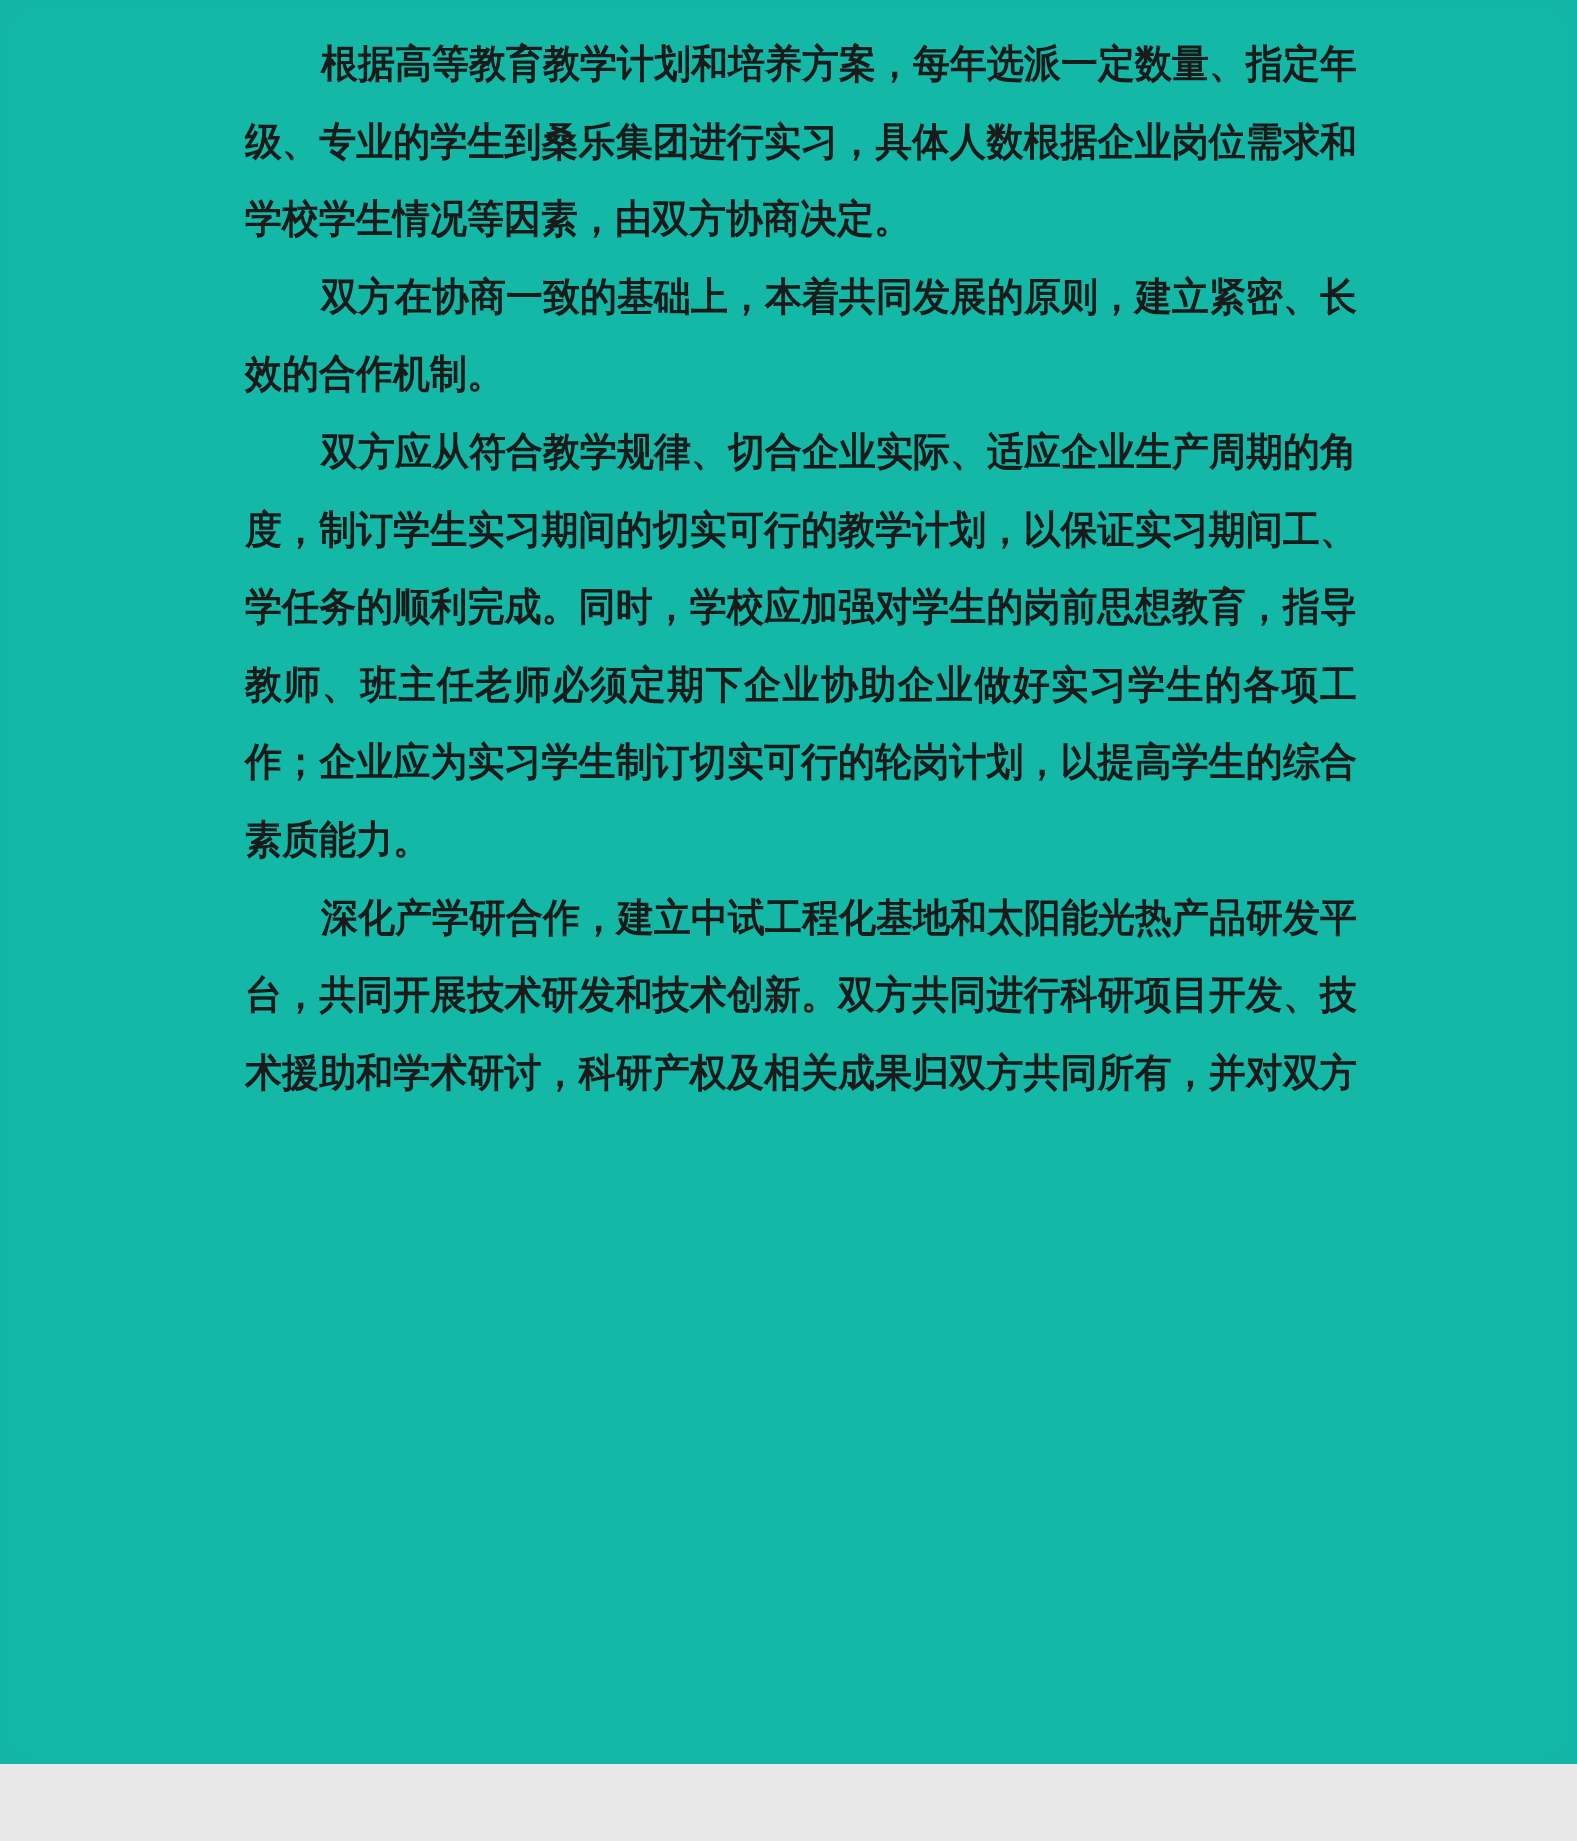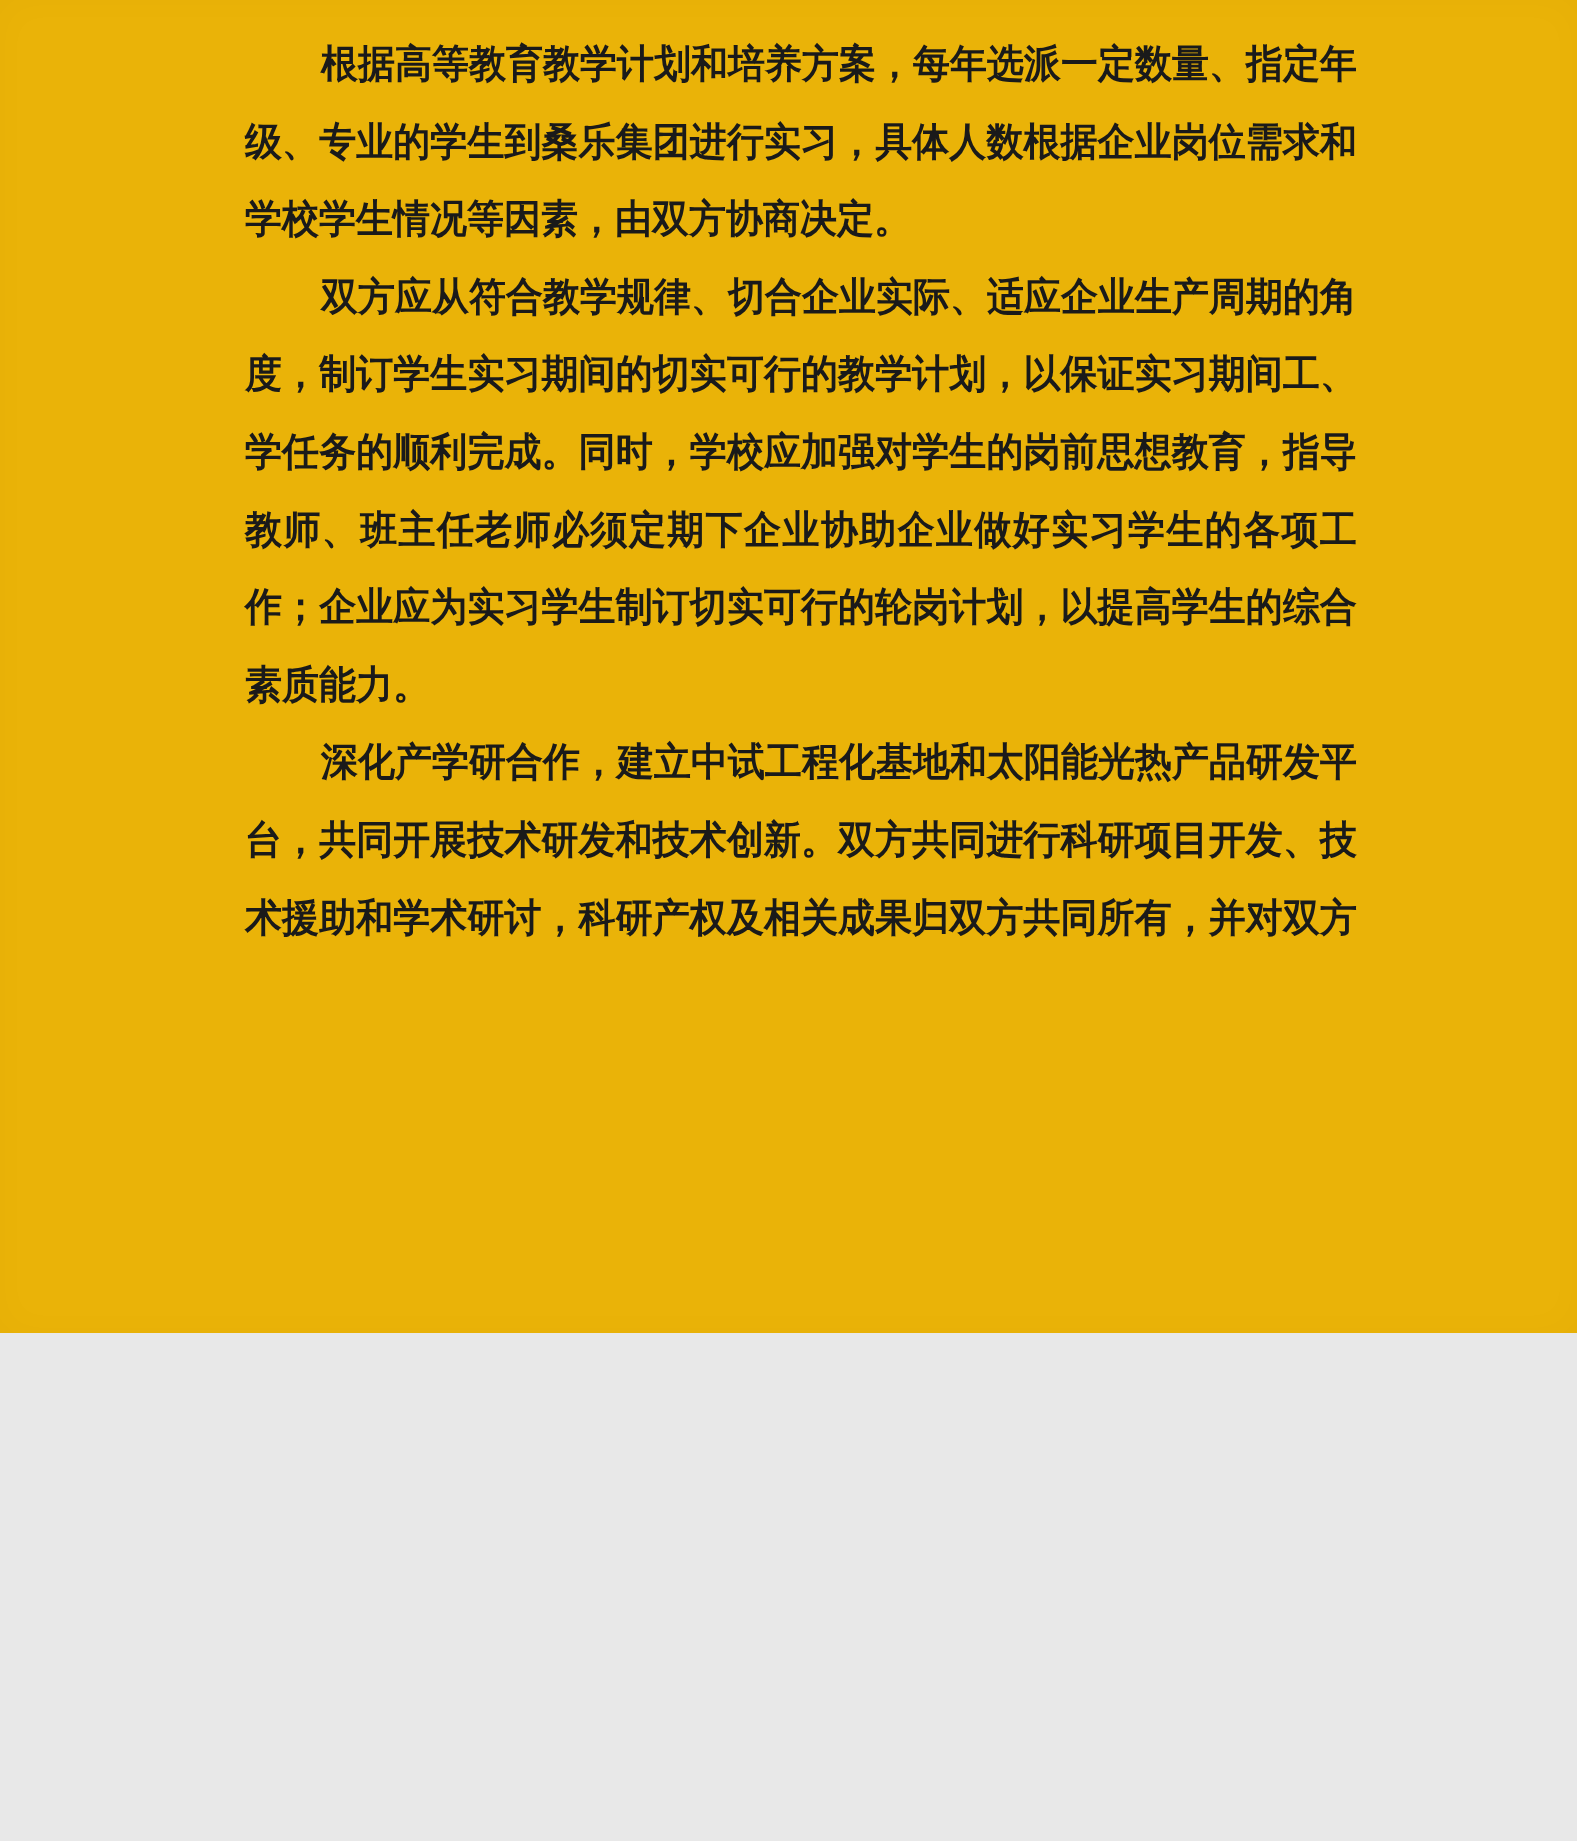--- a/index.html
+++ b/index.html
@@ -6,23 +6,23 @@
     margin: 0;
     padding: 0;
   }
   body {
     background: #e8e8e8;
     font-family: "Liberation Sans", "DejaVu Sans", sans-serif;
   }
   .page {
     position: relative;
     width: 1577px;
-    height: 1333px;
+    height: 1764px;
     margin: 0 auto;
-    background: #eab308;
+    background: #14b8a6;
     overflow: hidden;
     box-shadow: inset 0 0 40px rgba(0,0,0,0.02);
   }
   .doc-body {
     position: absolute;
     left: 245px;
     top: 25px;
     width: 1112px;
     color: #1a1a1a;
   }
@@ -58,20 +58,24 @@
 <body>
 
 <div class="page">
   <div class="doc-body" style="color: rgb(26, 26, 26);">
       <div class="paragraph">
         <div class="line indent">根据高等教育教学计划和培养方案，每年选派一定数量、指定年</div>
         <div class="line">级、专业的学生到桑乐集团进行实习，具体人数根据企业岗位需求和</div>
         <div class="line no-fill">学校学生情况等因素，由双方协商决定。</div>
       </div>
       <div class="paragraph">
+        <div class="line indent">双方在协商一致的基础上，本着共同发展的原则，建立紧密、长</div>
+        <div class="line no-fill">效的合作机制。</div>
+      </div>
+      <div class="paragraph">
         <div class="line indent">双方应从符合教学规律、切合企业实际、适应企业生产周期的角</div>
         <div class="line">度，制订学生实习期间的切实可行的教学计划，以保证实习期间工、</div>
         <div class="line">学任务的顺利完成。同时，学校应加强对学生的岗前思想教育，指导</div>
         <div class="line">教师、班主任老师必须定期下企业协助企业做好实习学生的各项工</div>
         <div class="line">作；企业应为实习学生制订切实可行的轮岗计划，以提高学生的综合</div>
         <div class="line no-fill">素质能力。</div>
       </div>
       <div class="paragraph">
         <div class="line indent">深化产学研合作，建立中试工程化基地和太阳能光热产品研发平</div>
         <div class="line">台，共同开展技术研发和技术创新。双方共同进行科研项目开发、技</div>

